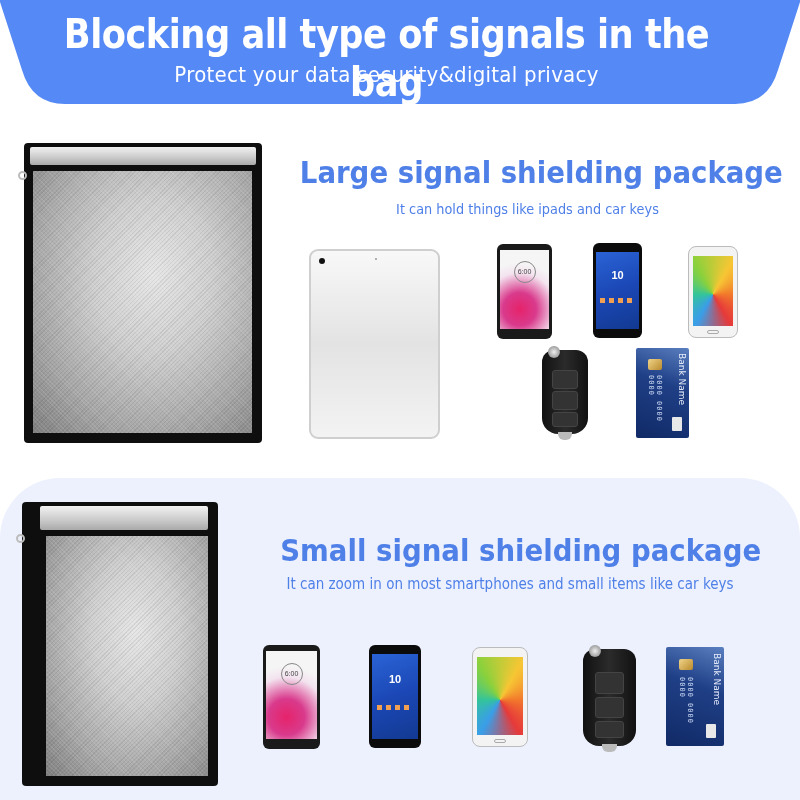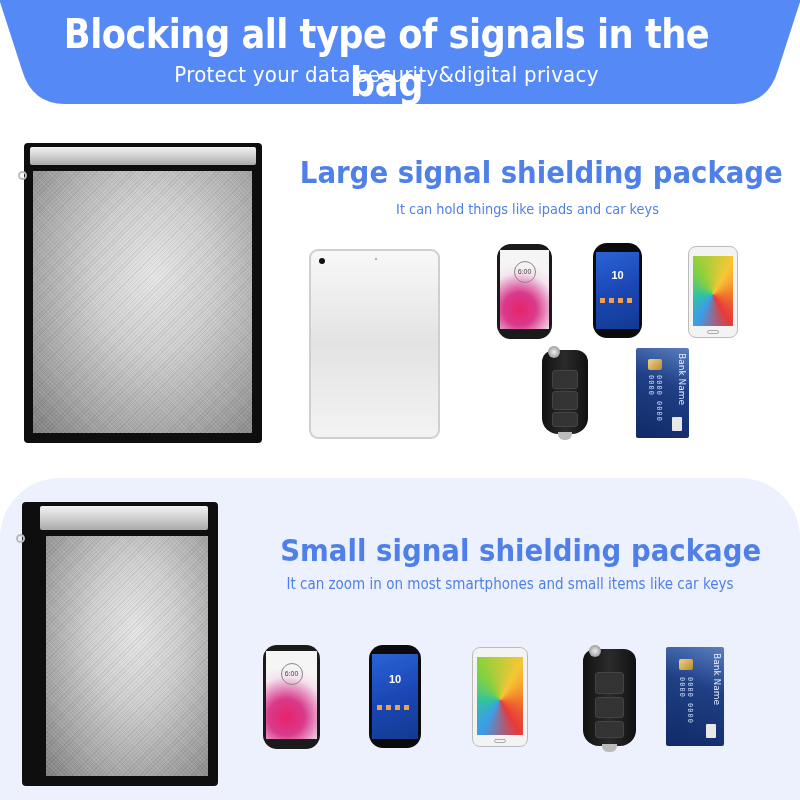--- a/index.html
+++ b/index.html
@@ -61,21 +61,21 @@
 
   
   .device { position: absolute; }
   .ipad {
     background: linear-gradient(180deg, #f8f8f8 0%, #e3e3e3 50%, #f3f3f3 100%);
     border: 2px solid #cfcfcf; border-radius: 9px;
   }
   .ipad .cam { position: absolute; left: 8px; top: 7px; width: 6px; height: 6px; border-radius: 50%; background: #111; }
   .ipad .mic { position: absolute; left: 50%; top: 7px; width: 2px; height: 2px; border-radius: 50%; background: #999; }
 
-  .phone { border-radius: 14px; overflow: hidden; }
+  .phone { border-radius: 6px; overflow: hidden; }
   .phone .screen { position: absolute; }
   .phone-lg { background: #1a1a1a; }
   .phone-lg .screen {
     left: 3px; right: 3px; top: 6px; bottom: 10px;
     background: radial-gradient(circle at 40% 75%, #e6236a 0%, #d93a8c 25%, #f3e3ef 55%, #f5f5f5 70%);
   }
   .phone-lg .clock {
     position: absolute; left: 50%; top: 14%; transform: translateX(-50%);
     width: 22px; height: 22px; border: 1px solid #888; border-radius: 50%;
     font-size: 7px; color: #444; text-align: center; line-height: 20px;

